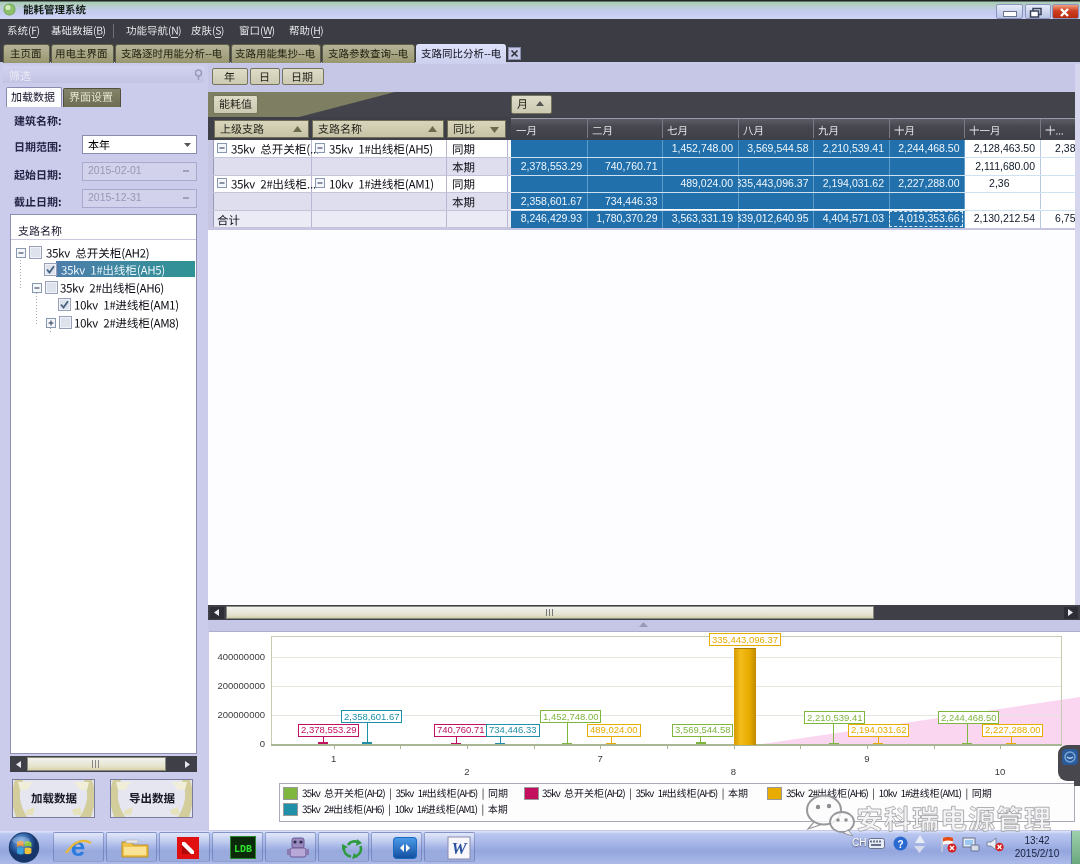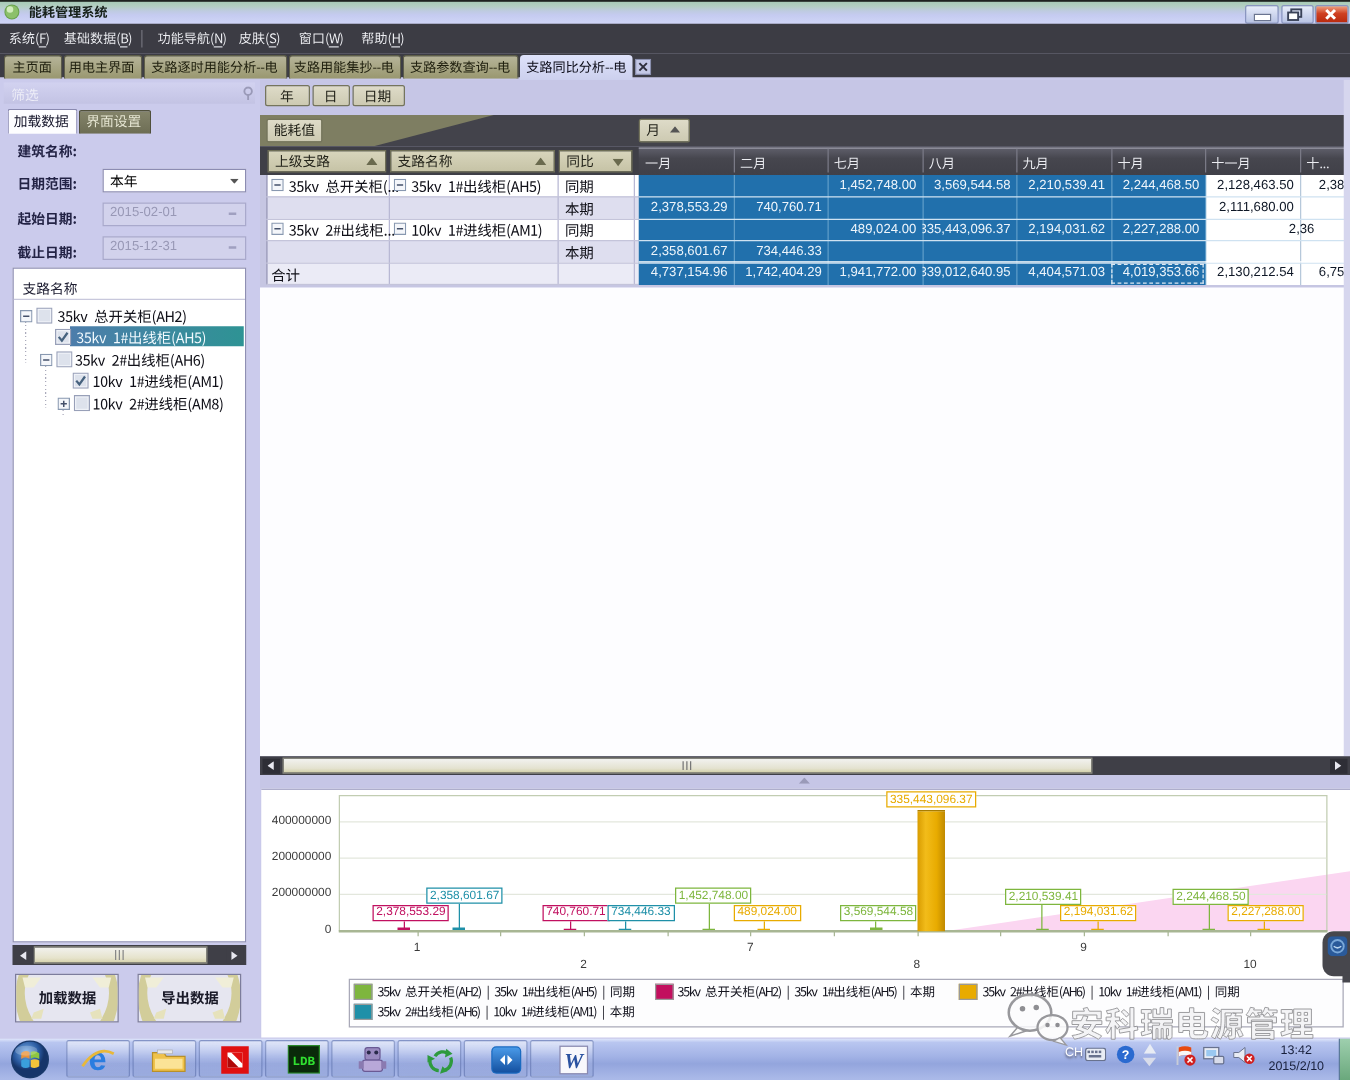--- a/index.html
+++ b/index.html
@@ -879,37 +879,37 @@
   </div>
 <div class="a numw" style="left:813.0px;top:175.0px;width:74.5px;height:17px;overflow:hidden">
     <span style="position:absolute;right:3.5px;top:0;white-space:nowrap">2,194,031.62</span>
   </div>
 <div class="a numw" style="left:888.5px;top:175.0px;width:74.5px;height:17px;overflow:hidden">
     <span style="position:absolute;right:3.5px;top:0;white-space:nowrap">2,227,288.00</span>
   </div>
 <div class="a num" style="left:964.0px;top:158px;width:74.5px;height:17px;overflow:hidden">
     <span style="position:absolute;right:3.5px;top:0;white-space:nowrap">2,111,680.00</span>
   </div>
-<div class="a num" style="left:1031px;top:175.0px;width:24px;height:17px;overflow:hidden">
+<div class="a num" style="left:989px;top:175.0px;width:24px;height:17px;overflow:hidden">
     <span style="position:absolute;right:3.5px;top:0;white-space:nowrap">2,36</span>
   </div>
 <div class="a numw" style="left:511.0px;top:192.5px;width:74.5px;height:17px;overflow:hidden">
     <span style="position:absolute;right:3.5px;top:0;white-space:nowrap">2,358,601.67</span>
   </div>
 <div class="a numw" style="left:586.5px;top:192.5px;width:74.5px;height:17px;overflow:hidden">
     <span style="position:absolute;right:3.5px;top:0;white-space:nowrap">734,446.33</span>
   </div>
 <div class="a numw" style="left:511.0px;top:210.0px;width:74.5px;height:17px;overflow:hidden">
-    <span style="position:absolute;right:3.5px;top:0;white-space:nowrap">4,737,154.96</span>
+    <span style="position:absolute;right:3.5px;top:0;white-space:nowrap">8,246,429.93</span>
   </div>
 <div class="a numw" style="left:586.5px;top:210.0px;width:74.5px;height:17px;overflow:hidden">
-    <span style="position:absolute;right:3.5px;top:0;white-space:nowrap">1,742,404.29</span>
+    <span style="position:absolute;right:3.5px;top:0;white-space:nowrap">1,780,370.29</span>
   </div>
 <div class="a numw" style="left:662.0px;top:210.0px;width:74.5px;height:17px;overflow:hidden">
-    <span style="position:absolute;right:3.5px;top:0;white-space:nowrap">1,941,772.00</span>
+    <span style="position:absolute;right:3.5px;top:0;white-space:nowrap">3,563,331.19</span>
   </div>
 <div class="a numw" style="left:737.5px;top:210.0px;width:74.5px;height:17px;overflow:hidden">
     <span style="position:absolute;right:3.5px;top:0;white-space:nowrap">339,012,640.95</span>
   </div>
 <div class="a numw" style="left:813.0px;top:210.0px;width:74.5px;height:17px;overflow:hidden">
     <span style="position:absolute;right:3.5px;top:0;white-space:nowrap">4,404,571.03</span>
   </div>
 <div class="a numw" style="left:888.5px;top:210.0px;width:74.5px;height:17px;overflow:hidden">
     <span style="position:absolute;right:3.5px;top:0;white-space:nowrap">4,019,353.66</span>
   </div>

